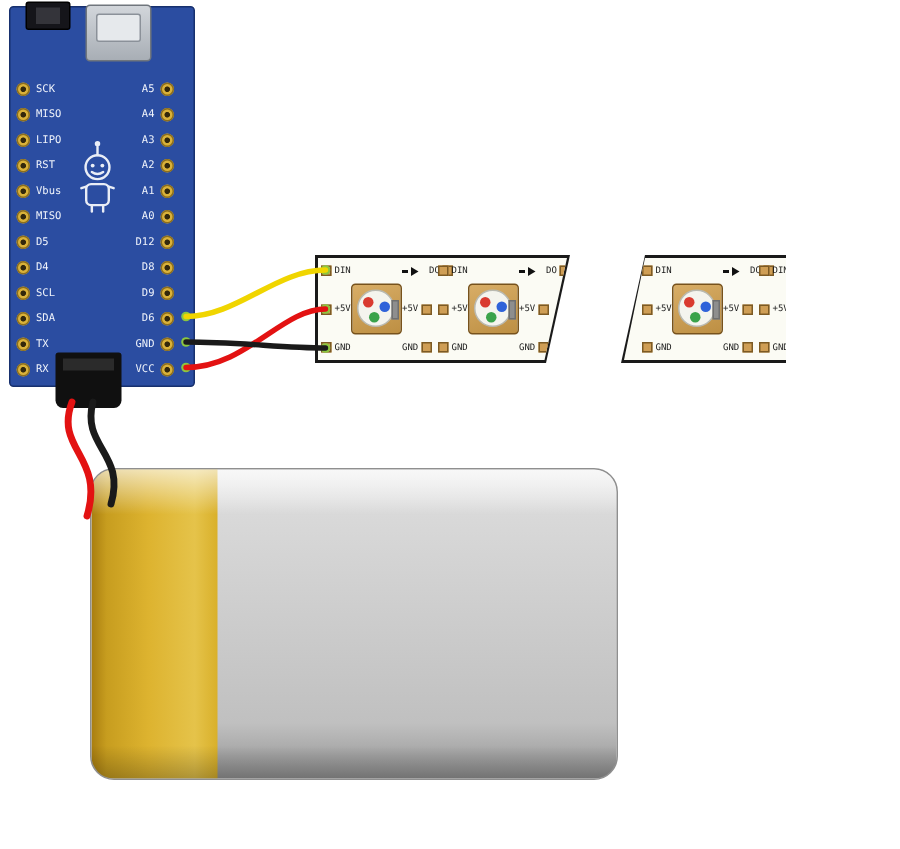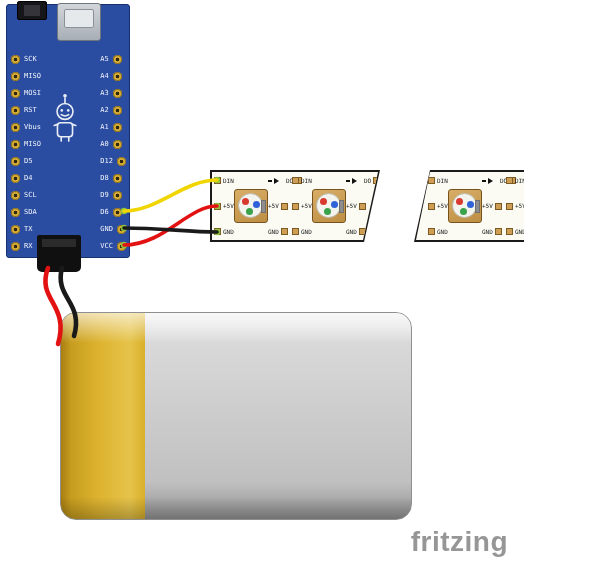--- a/index.html
+++ b/index.html
@@ -14,21 +14,21 @@
             border:1px solid #000;border-radius:2px;}
   .top-chip::after{content:'';position:absolute;inset:3px 6px;background:#34343a;}
   .usb{position:absolute;left:50px;top:-2px;width:42px;height:36px;
        background:linear-gradient(180deg,#d2d6db,#a8aeb5);border:1px solid #70767d;border-radius:3px;}
   .usb-inner{position:absolute;left:6px;top:5px;right:6px;height:17px;background:#e6e9ec;
              border:1px solid #8b9199;border-radius:2px;}
   .robot{position:absolute;left:36px;top:86px;}
 
   .pins{position:absolute;top:46px;display:flex;flex-direction:column;}
   .pins-left{left:4px;align-items:flex-start;}
-  .pins-right{right:3px;align-items:flex-start;}
+  .pins-right{right:13px;align-items:flex-end;}
   .pin-row{height:17px;display:flex;align-items:center;gap:4px;}
   .pin-pad{width:9px;height:9px;border-radius:50%;flex:0 0 9px;
            background:radial-gradient(circle at 50% 50%,#33280b 0 1.6px,var(--pad-gold,#d9b139) 2.1px 100%);
            box-shadow:inset 0 0 0 1px #8a6d20;}
   .pin-label{font-size:7px;line-height:1;color:#eef2fa;white-space:nowrap;}
 
   .jst{position:absolute;left:30px;top:230px;width:44px;height:37px;background:#101010;
        border-radius:2px 2px 5px 5px;}
   .jst::after{content:'';position:absolute;left:5px;top:4px;right:5px;height:8px;background:#2b2b2b;}
 
@@ -293,21 +293,21 @@
         <div class="pin-row">
           <span class="pin-pad"></span>
           <span class="pin-label">SCK</span>
         </div>
         <div class="pin-row">
           <span class="pin-pad"></span>
           <span class="pin-label">MISO</span>
         </div>
         <div class="pin-row">
           <span class="pin-pad"></span>
-          <span class="pin-label">MOSI</span>
+          <span class="pin-label">LIPO</span>
         </div>
         <div class="pin-row">
           <span class="pin-pad"></span>
           <span class="pin-label">RST</span>
         </div>
         <div class="pin-row">
           <span class="pin-pad"></span>
           <span class="pin-label">Vbus</span>
         </div>
         <div class="pin-row">
@@ -401,14 +401,13 @@
         <circle cx="217" cy="206" r="3.2"></circle>
         <circle cx="217" cy="232" r="3.2"></circle>
     </g>
     <path d="M48,268 C36,300 70,304 58,344" fill="none" stroke-width="4.6" stroke-linecap="round" stroke="#e31212"></path>
     <path d="M62,268 C54,298 84,302 74,336" fill="none" stroke-width="4.6" stroke-linecap="round" stroke="#1a1a1a"></path>
     <path d="M124,245 C164,245 188,206 217,206" fill="none" stroke-width="3.6" stroke-linecap="round" stroke="#e31212"></path>
     <path d="M124,228 C160,228 188,232 217,232" fill="none" stroke-width="3.6" stroke-linecap="round" stroke="#1a1a1a"></path>
     <path d="M124,211 C158,211 184,180 217,180" fill="none" stroke-width="3.6" stroke-linecap="round" stroke="#f0d500"></path>
   </svg>
 
-  <div class="watermark">fritzing</div>
 </div>
 
 </body></html>

